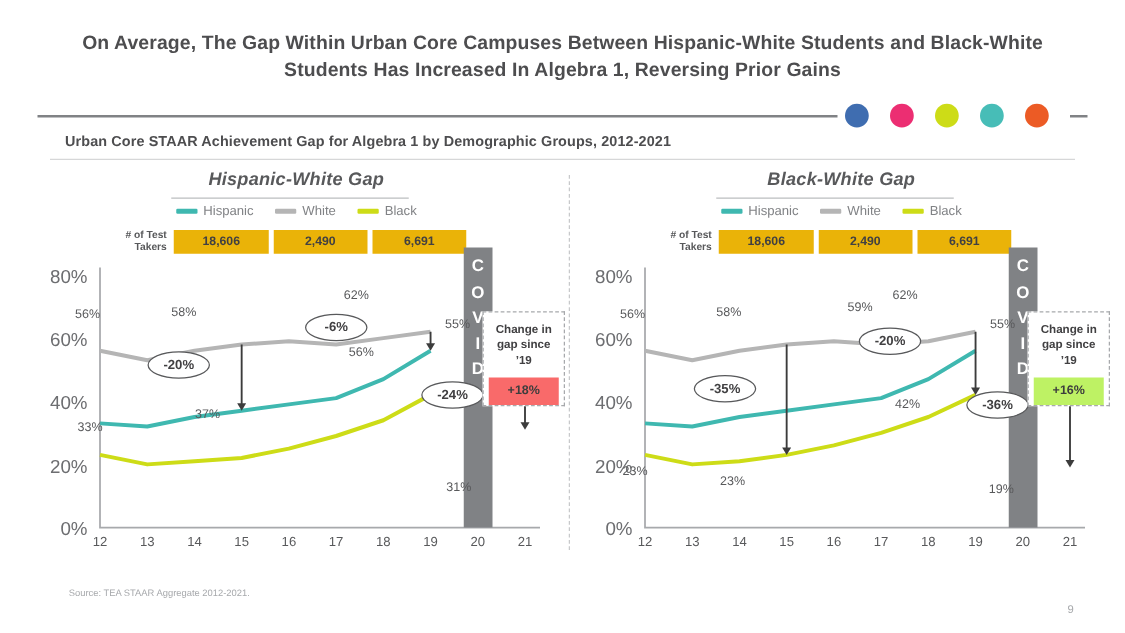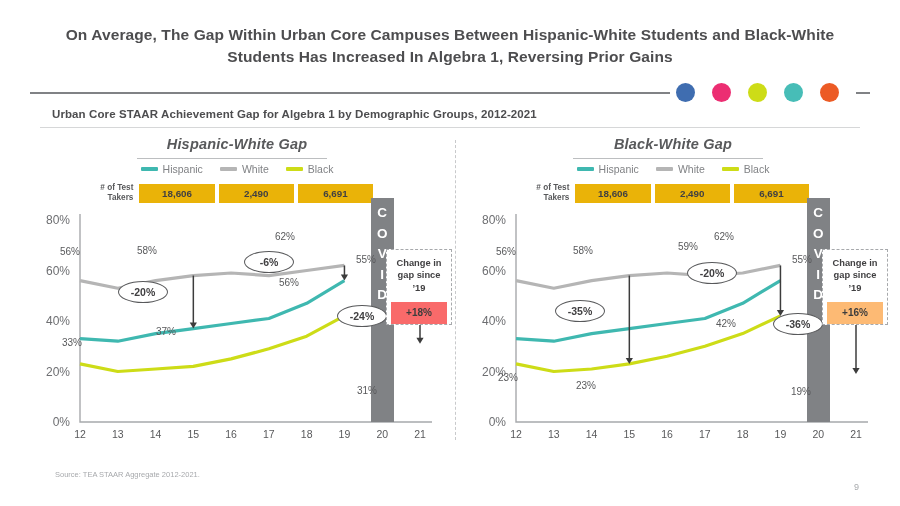--- a/index.html
+++ b/index.html
@@ -57,21 +57,21 @@
   .takers-label{width:57px;text-align:right;font-size:8.2px;font-weight:bold;
                 color:#58595b;line-height:1.25;padding-right:6px;}
   .taker-cell{width:76px;height:19px;background:#eab308;margin-right:4px;
               display:flex;align-items:center;justify-content:center;
               font-size:9.8px;font-weight:bold;color:#414042;}
 
   
   .plot{position:absolute;top:68px;left:0;width:430px;height:252px;}
   .plot svg{display:block;}
 
-  .ylab{position:absolute;font-size:12px;color:#6d6e71;text-align:right;width:30px;}
+  .ylab{position:absolute;font-size:15px;color:#6d6e71;text-align:right;width:30px;}
   .xlab{position:absolute;font-size:10.5px;color:#58595b;text-align:center;width:22px;}
 
   .dl{position:absolute;font-size:10px;color:#58595b;white-space:nowrap;}
 
   .covid{
     position:absolute;background:#808285;width:23px;
     display:flex;flex-direction:column;align-items:center;
     padding-top:5px;box-sizing:border-box;
   }
   .covid span{color:#ffffff;font-size:13.5px;font-weight:bold;line-height:1.52;}
@@ -276,21 +276,21 @@
           <div class="dl" style="left: 333px; top: 182px;">19%</div>
           <div class="pill" style="left: 97px; top: 96px;">-35%</div>
           <div class="pill" style="left: 229px; top: 58px;">-20%</div>
           <div class="pill" style="left: 315px; top: 109px;">-36%</div>
           <div class="changebox" style="left: 364px; top: 45px;">
             <div class="cb-text">
               <div>Change in</div>
               <div>gap since</div>
               <div>’19</div>
             </div>
-            <div class="cb-val" style="background: #fdba74;">+16%</div>
+            <div class="cb-val" style="background: #bef264;">+16%</div>
           </div>
         </div>
       </div>
     </div>
 
   <div class="source">Source: TEA STAAR Aggregate 2012-2021.</div>
   <div class="pageno">9</div>
 </div>
 
 </body></html>

